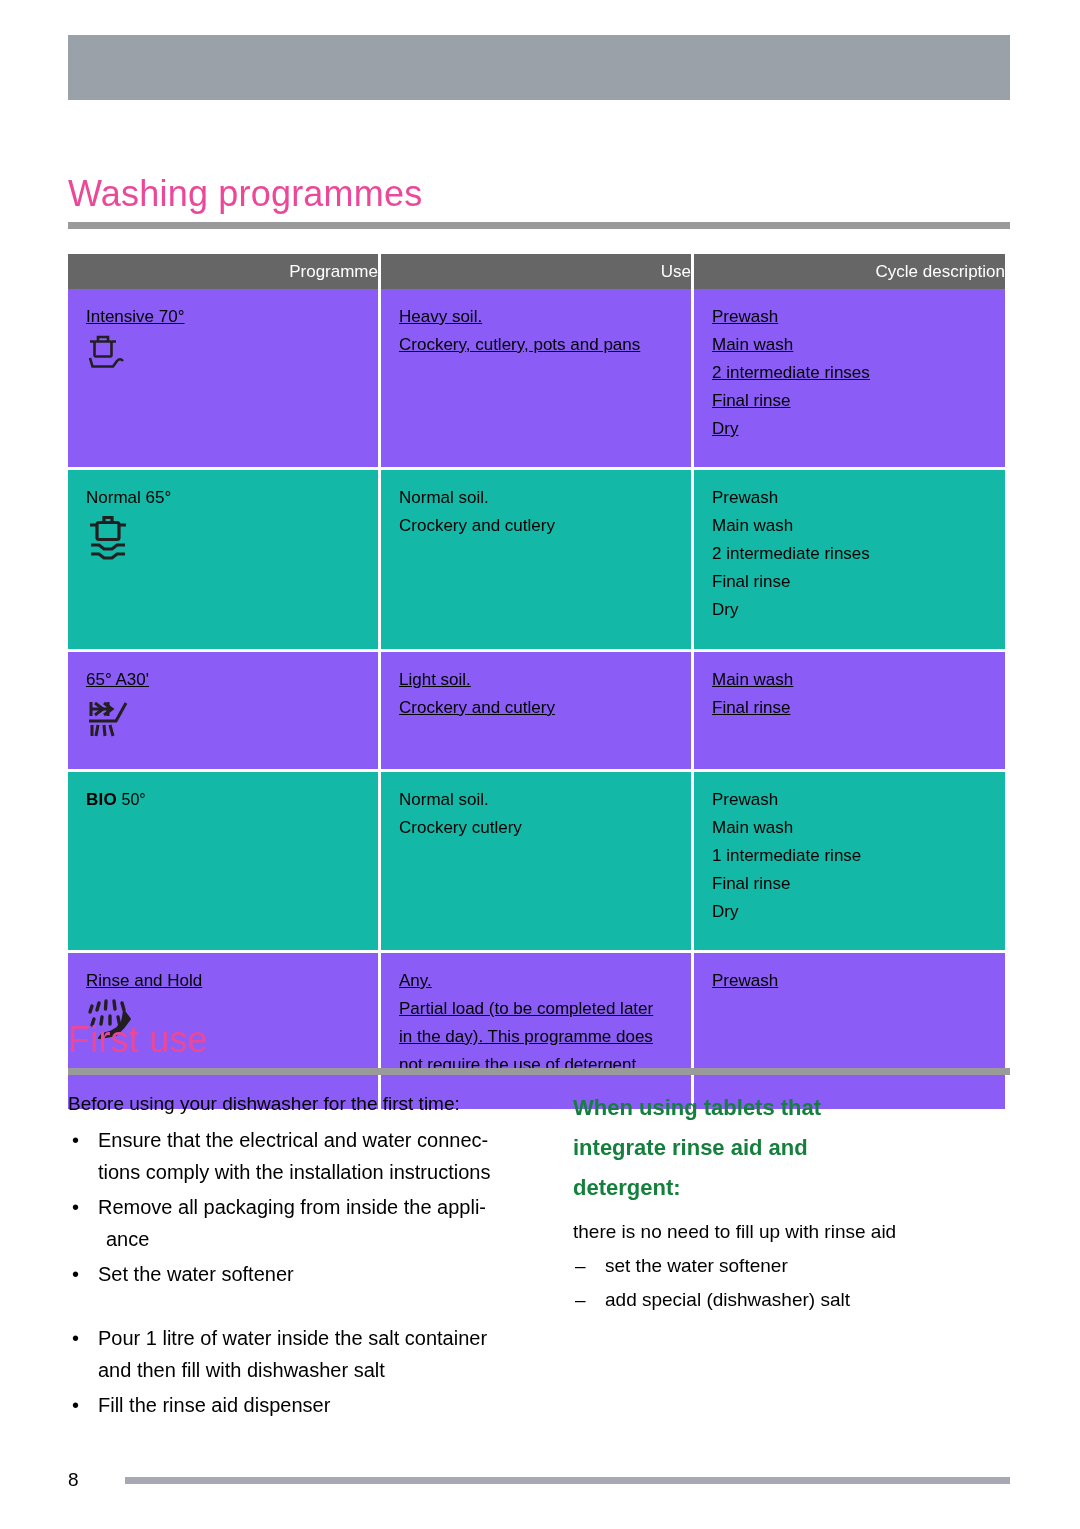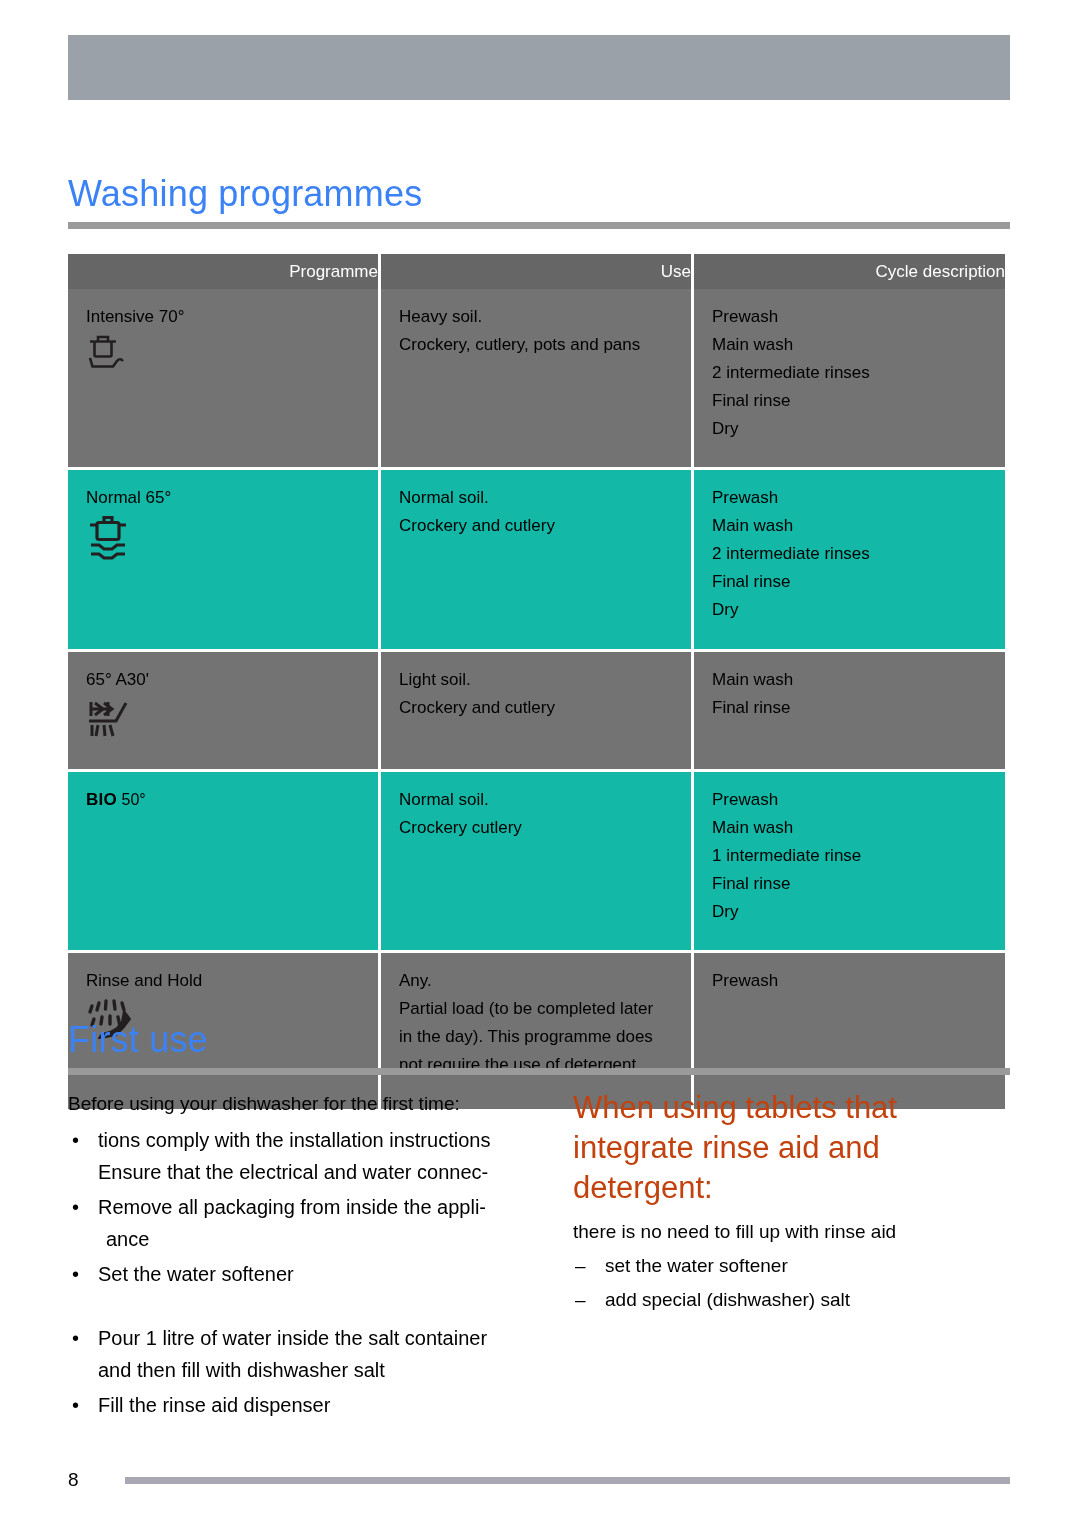--- a/index.html
+++ b/index.html
@@ -38,21 +38,21 @@
   .section {
     position: absolute;
     left: 68px;
     width: 942px;
   }
   .section-title {
     font-size: 36px;
     font-weight: normal;
     line-height: 44px;
     letter-spacing: 0.2px;
-    color: #3b82f6;
+    color: #ec4899;
     margin: 0;
     padding: 0;
   }
   .section-rule {
     height: 7px;
     background: #9a9a9a;
     margin-top: 6px;
     width: 942px;
   }
 
@@ -89,21 +89,21 @@
   .prog-table td {
     vertical-align: top;
     padding: 14px 14px 16px 18px;
     font-size: 17px;
     line-height: 28px;
     border-right: 3px solid #ffffff;
     border-bottom: 3px solid #ffffff;
   }
   .prog-table td:last-child { border-right: none; }
 
-  tr.rowA td { background: #737373; }
+  tr.rowA td { background: #8b5cf6; text-decoration: underline; }
   tr.rowB td { background: #14b8a6; }
 
   .cell-line { display: block; white-space: nowrap; }
   .prog-name { display: block; margin-bottom: 2px; white-space: nowrap; }
   .prog-name .bio { font-weight: bold; letter-spacing: 0.3px; }
   .prog-name .deg { font-size: 16px; }
 
   .prog-icon { display: block; margin-top: 2px; height: 46px; }
   .prog-icon.tall { height: 56px; }
 
@@ -153,25 +153,25 @@
   }
   ul.bullets li .marker {
     position: absolute;
     left: 4px;
     top: 0;
     font-size: 20px;
     line-height: 32px;
   }
 
   .sub-heading {
-    font-size: 31px;
+    font-size: 22px;
     line-height: 40px;
-    font-weight: normal;
+    font-weight: bold;
     margin: 0 0 8px 0;
-    color: #c2410c;
+    color: #15803d;
   }
   .right-intro {
     font-size: 19px;
     line-height: 32px;
     margin: 0 0 2px 0;
   }
   ul.dashes li {
     position: relative;
     font-size: 19px;
     line-height: 32px;
@@ -376,22 +376,22 @@
     <div class="section-rule"></div>
   </div>
 
   <div class="cols">
 
     <div class="col-left">
       <p class="intro">Before using your dishwasher for the first time:</p>
       <ul class="bullets">
         <li>
           <span class="marker">•</span>
+          <span style="display: block;">Ensure that the electrical and water connec-</span>
           <span style="display: block;">tions comply with the installation instructions</span>
-          <span style="display: block;">Ensure that the electrical and water connec-</span>
         </li>
         <li>
           <span class="marker">•</span>
           <span style="display: block;">Remove all packaging from inside the appli-</span>
           <span style="display: block; margin-left: 8px;">ance</span>
         </li>
         <li>
           <span class="marker">•</span>
           <span style="display: block;">Set the water softener</span>
         </li>

